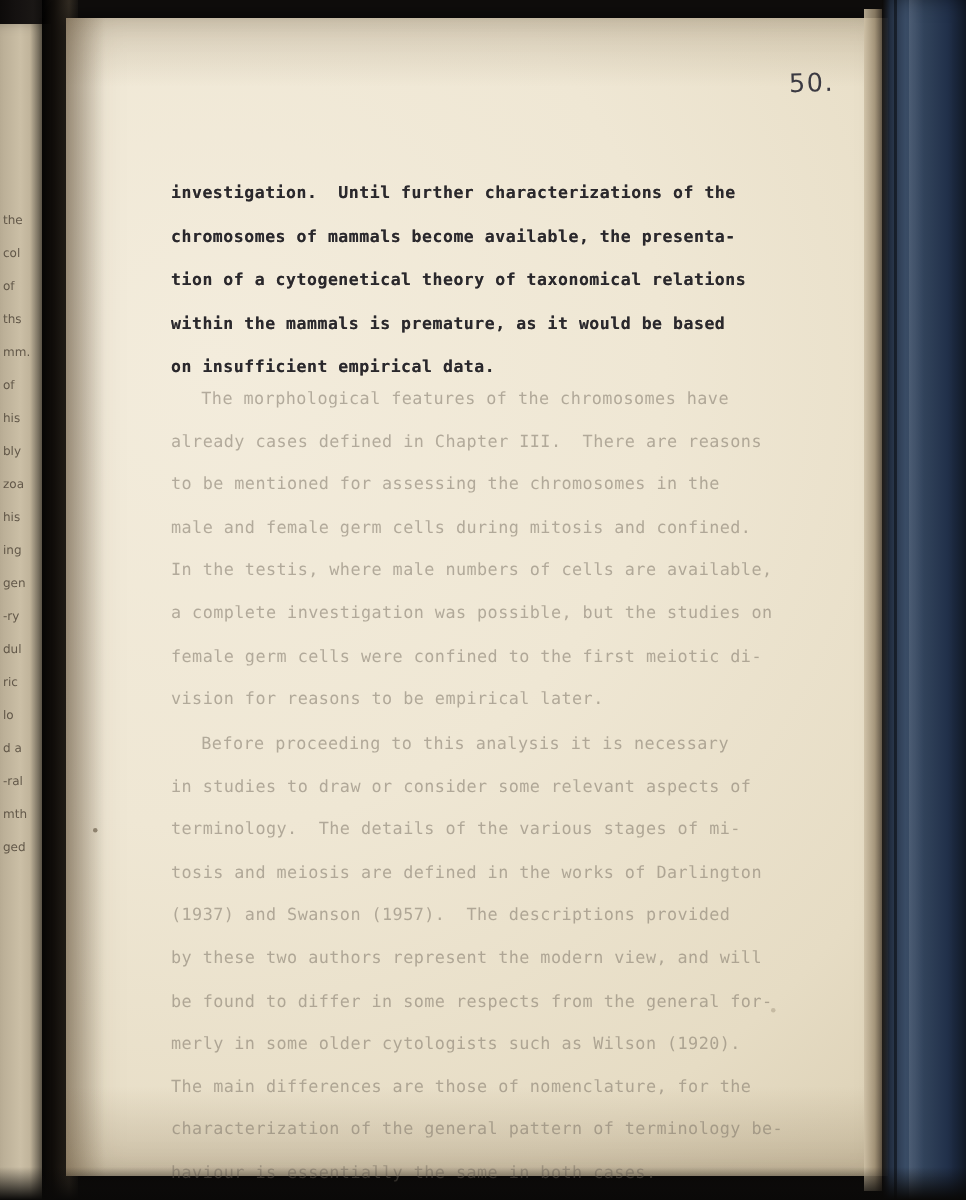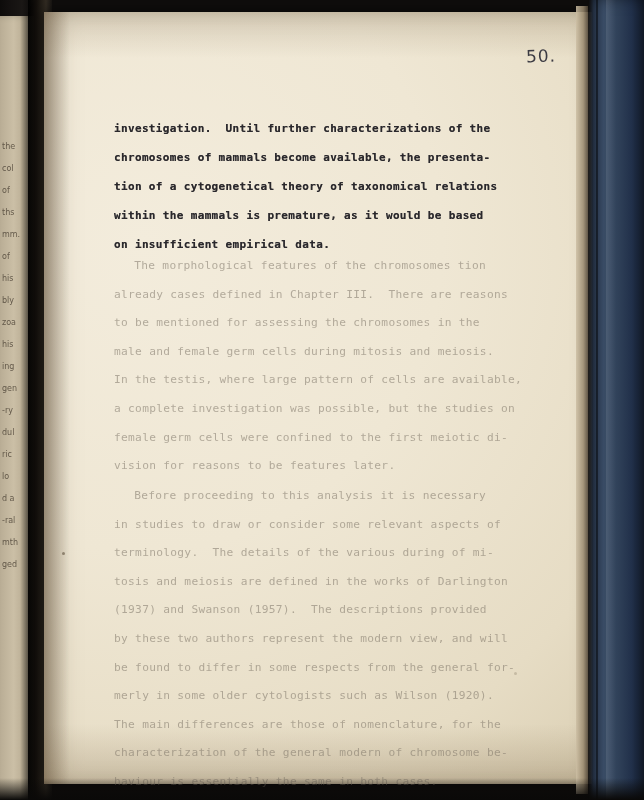--- a/index.html
+++ b/index.html
@@ -252,39 +252,39 @@
     <div class="speck" style="left:470px; top:660px; opacity:.4;"></div>
 
     <div class="folio">50.</div>
 
     <div class="typed strong"><span>investigation.  Until further characterizations of the</span>
 <span>chromosomes of mammals become available, the presenta-</span>
 <span>tion of a cytogenetical theory of taxonomical relations</span>
 <span>within the mammals is premature, as it would be based</span>
 <span>on insufficient empirical data.</span></div>
 
-    <div class="faded"><span class="indent"></span><span>The morphological features of the chromosomes tion</span>
+    <div class="faded"><span class="indent"></span><span>The morphological features of the chromosomes have</span>
 <span>already cases defined in Chapter III.  There are reasons</span>
 <span>to be mentioned for assessing the chromosomes in the</span>
-<span>male and female germ cells during mitosis and meiosis.</span>
-<span>In the testis, where large pattern of cells are available,</span>
+<span>male and female germ cells during mitosis and confined.</span>
+<span>In the testis, where male numbers of cells are available,</span>
 <span>a complete investigation was possible, but the studies on</span>
 <span>female germ cells were confined to the first meiotic di-</span>
-<span>vision for reasons to be features later.</span></div>
+<span>vision for reasons to be empirical later.</span></div>
 
     <div class="faded" style="top:470px;"><span class="indent"></span><span>Before proceeding to this analysis it is necessary</span>
 <span>in studies to draw or consider some relevant aspects of</span>
-<span>terminology.  The details of the various during of mi-</span>
+<span>terminology.  The details of the various stages of mi-</span>
 <span>tosis and meiosis are defined in the works of Darlington</span>
 <span>(1937) and Swanson (1957).  The descriptions provided</span>
 <span>by these two authors represent the modern view, and will</span>
 <span>be found to differ in some respects from the general for-</span>
 <span>merly in some older cytologists such as Wilson (1920).</span>
 <span>The main differences are those of nomenclature, for the</span>
-<span>characterization of the general modern of chromosome be-</span>
+<span>characterization of the general pattern of terminology be-</span>
 <span>haviour is essentially the same in both cases.</span></div>
   </div>
 
   <div class="page-edge"></div>
 
   <div class="binding">
     <div class="crease"></div>
     <div class="sheen"></div>
   </div>
 

